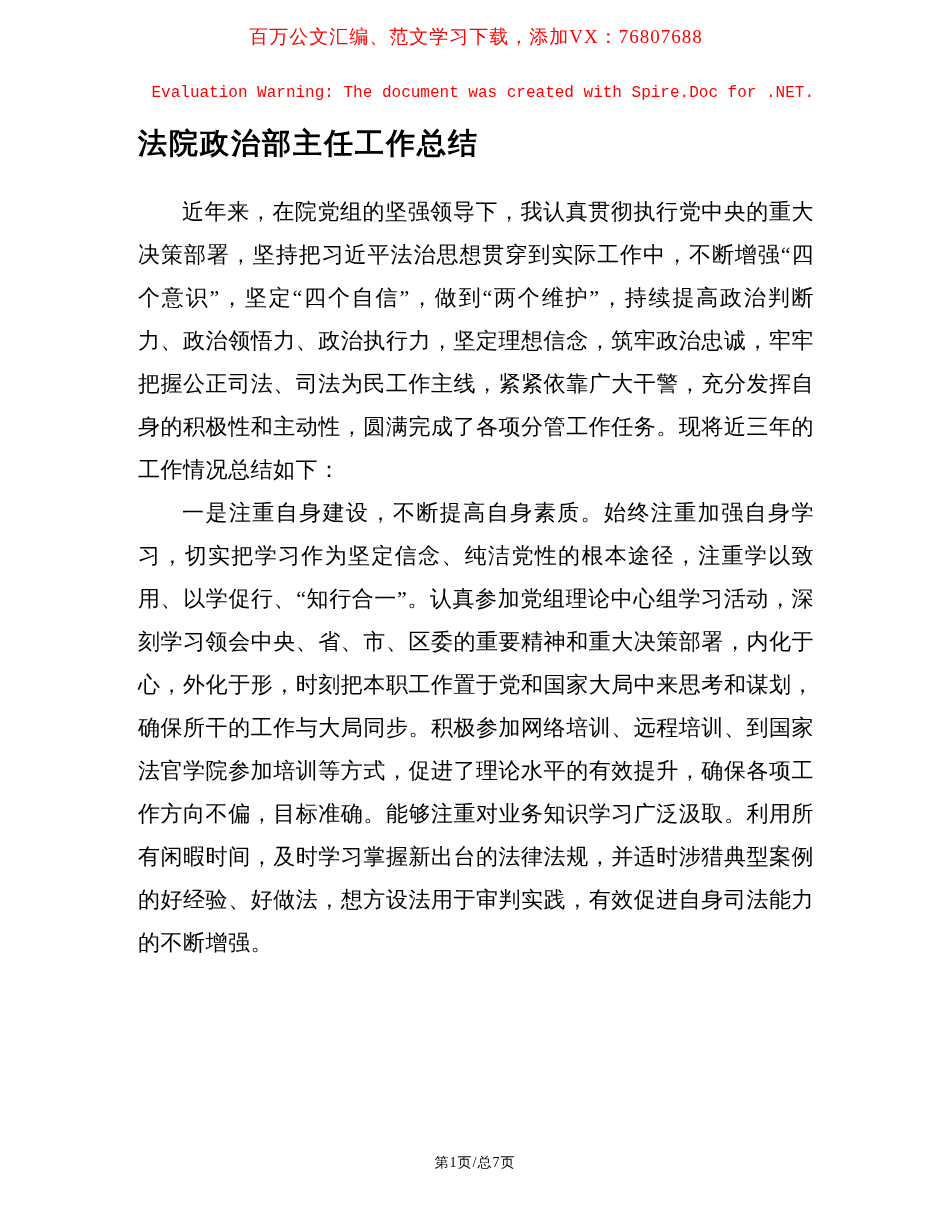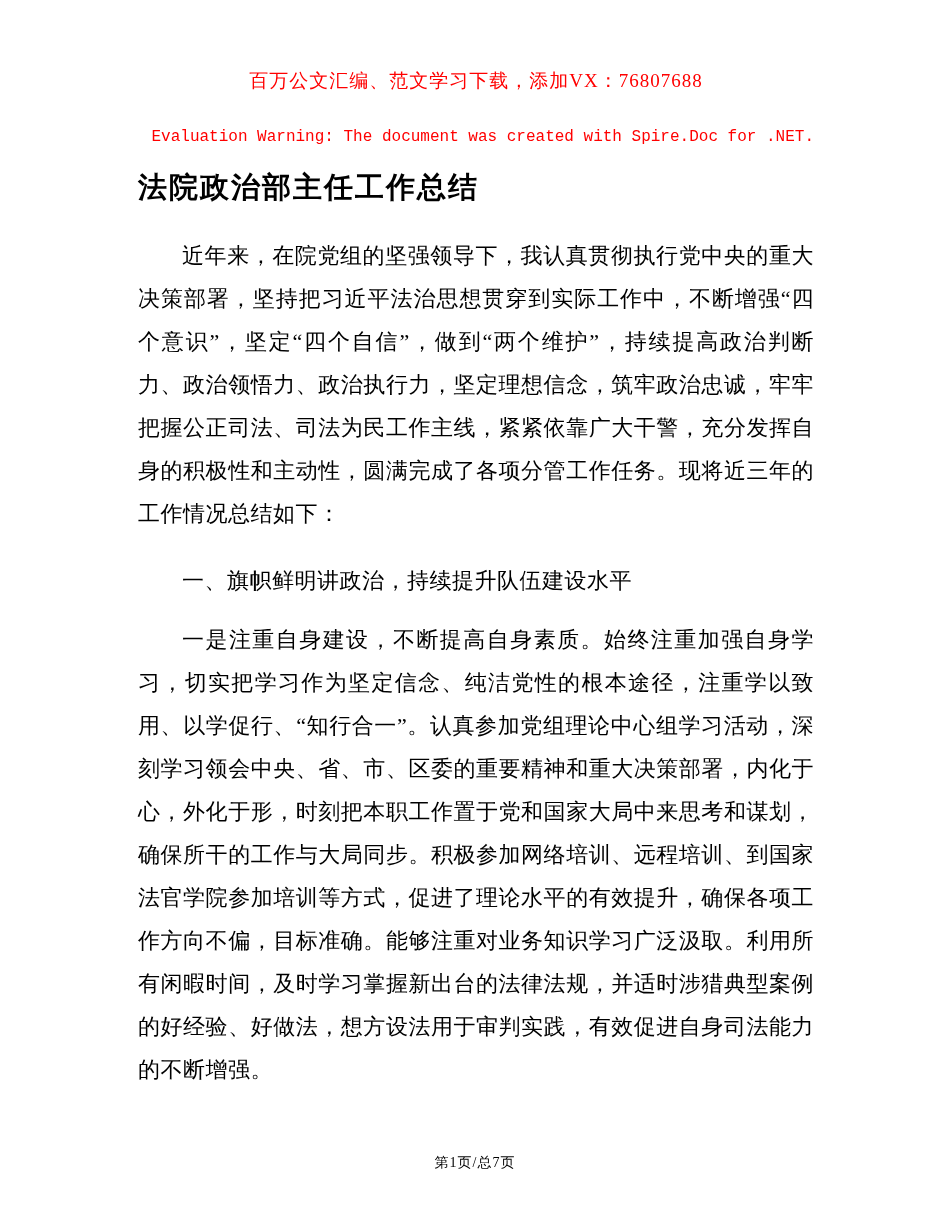--- a/index.html
+++ b/index.html
@@ -11,21 +11,21 @@
     position: relative;
     width: 950px;
     height: 1230px;
     background: #ffffff;
     box-sizing: border-box;
     font-family: "Liberation Serif", "DejaVu Serif", serif;
     color: #000000;
     overflow: hidden;
   }
   .content {
-    padding: 68px 136px 0 138px;
+    padding: 24px 136px 0 138px;
     box-sizing: border-box;
   }
   .promo-notice {
     color: #ff0000;
     font-size: 19px;
     text-align: center;
     letter-spacing: 1px;
     margin: 0 0 34px 0;
     font-family: "Liberation Serif", "DejaVu Serif", serif;
   }
@@ -74,21 +74,20 @@
 
     <div class="promo-notice">百万公文汇编、范文学习下载，添加VX：76807688</div>
 
     <div class="evaluation-warning">Evaluation Warning: The document was created with Spire.Doc for .NET.</div>
 
     <h1 class="doc-title">法院政治部主任工作总结</h1>
 
     <div class="body-text">
       <p class="para">近年来，在院党组的坚强领导下，我认真贯彻执行党中央的重大决策部署，坚持把习近平法治思想贯穿到实际工作中，不断增强“四个意识”，坚定“四个自信”，做到“两个维护”，持续提高政治判断力、政治领悟力、政治执行力，坚定理想信念，筑牢政治忠诚，牢牢把握公正司法、司法为民工作主线，紧紧依靠广大干警，充分发挥自身的积极性和主动性，圆满完成了各项分管工作任务。现将近三年的工作情况总结如下：</p>
 
-      <p class="section-heading">一、旗帜鲜明讲政治，持续提升队伍建设水平</p>
 
       <p class="para">一是注重自身建设，不断提高自身素质。始终注重加强自身学习，切实把学习作为坚定信念、纯洁党性的根本途径，注重学以致用、以学促行、“知行合一”。认真参加党组理论中心组学习活动，深刻学习领会中央、省、市、区委的重要精神和重大决策部署，内化于心，外化于形，时刻把本职工作置于党和国家大局中来思考和谋划，确保所干的工作与大局同步。积极参加网络培训、远程培训、到国家法官学院参加培训等方式，促进了理论水平的有效提升，确保各项工作方向不偏，目标准确。能够注重对业务知识学习广泛汲取。利用所有闲暇时间，及时学习掌握新出台的法律法规，并适时涉猎典型案例的好经验、好做法，想方设法用于审判实践，有效促进自身司法能力的不断增强。</p>
     </div>
   </div>
 
   <div class="page-footer">
     <span>第1页/总7页</span>
   </div>
 </div>
 

